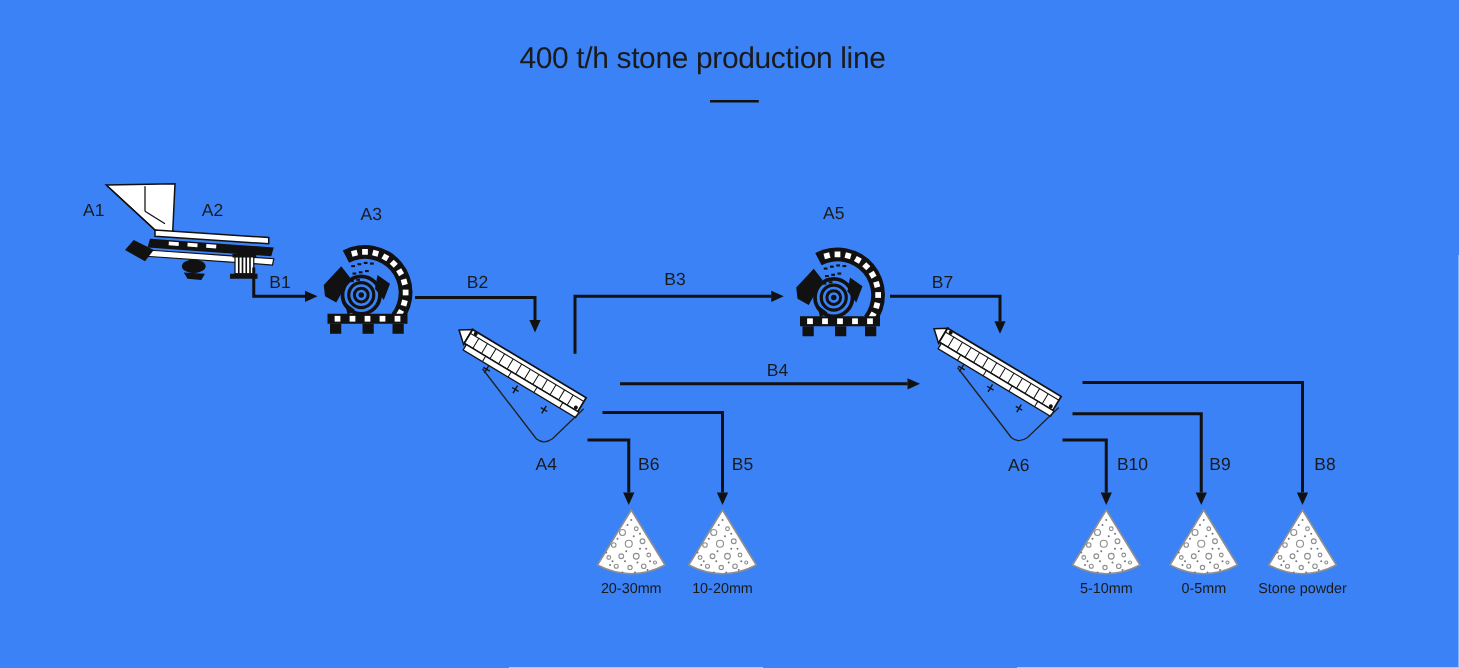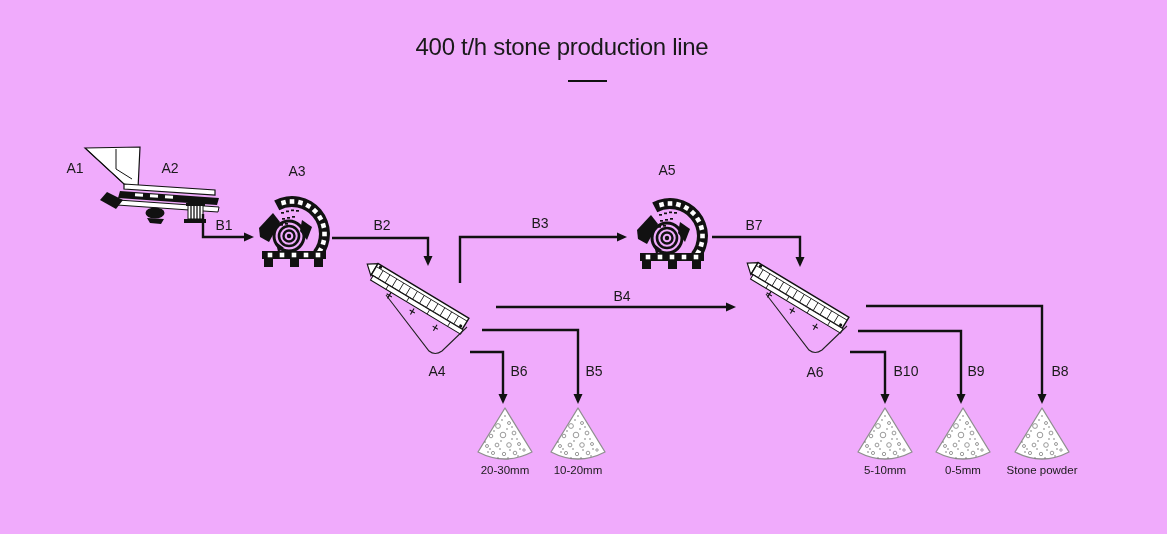--- a/index.html
+++ b/index.html
@@ -1,17 +1,17 @@
 <!DOCTYPE html>
 <html><head>
 <meta charset="utf-8">
 <style>
   html,body{margin:0;padding:0;background:#fff;}
   .canvas{
-    position:relative;width:1167px;height:534px;background:#f0abfc;
+    position:relative;width:1167px;height:534px;background:#3b82f6;
     font-family:"Liberation Sans",sans-serif;overflow:hidden;
   }
   .title{
     position:absolute;left:411px;top:33px;width:302px;text-align:center;
     font-size:24px;letter-spacing:-0.3px;color:#1a1a1a;white-space:nowrap;
   }
   .title-underline{
     position:absolute;left:568px;top:80px;width:39px;height:2.4px;background:#111;
   }
   .diagram-svg{position:absolute;left:0;top:0;}

